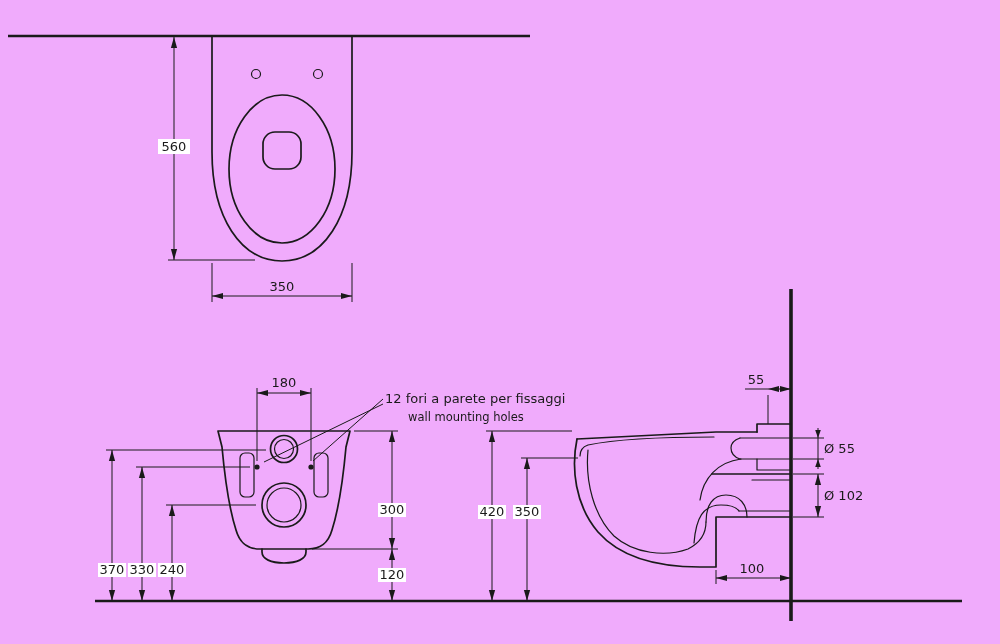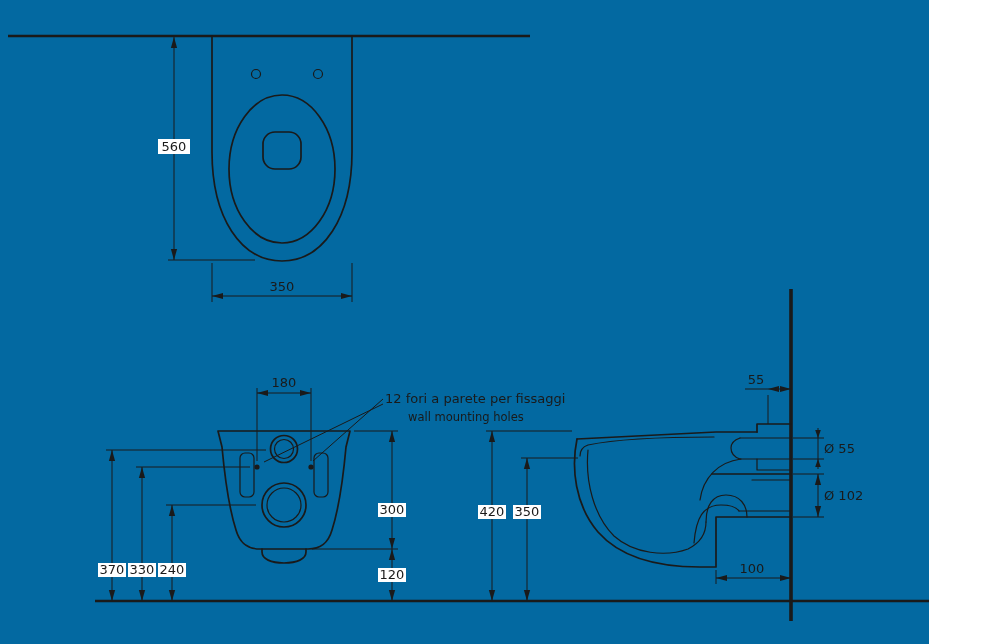--- a/index.html
+++ b/index.html
@@ -1,16 +1,16 @@
 <!DOCTYPE html>
 <html><head>
 <meta charset="utf-8">
 <style>
   html,body{margin:0;padding:0;background:#ffffff;}
-  .frame{position:relative;width:929px;height:644px;background:#0369a1;overflow:hidden;}
+  .frame{position:relative;width:1000px;height:644px;background:#f0abfc;overflow:hidden;}
   svg{display:block;}
   text{font-family:"DejaVu Sans", sans-serif;fill:#1a1a1a;}
   .obj{stroke:#1a1a1a;stroke-width:1.7;fill:none;stroke-linejoin:round;stroke-linecap:round;}
   .obj2{stroke:#1a1a1a;stroke-width:1.2;fill:none;stroke-linejoin:round;stroke-linecap:round;}
   .dim{stroke:#1a1a1a;stroke-width:1;fill:none;}
   .ext{stroke:#1a1a1a;stroke-width:1;fill:none;}
   .thick{stroke:#1a1a1a;stroke-width:2.6;fill:none;}
   .wall{stroke:#1a1a1a;stroke-width:3.6;fill:none;}
   .dimtxt{font-size:13px;text-anchor:middle;}
   .dimtxtL{font-size:13px;text-anchor:start;}

